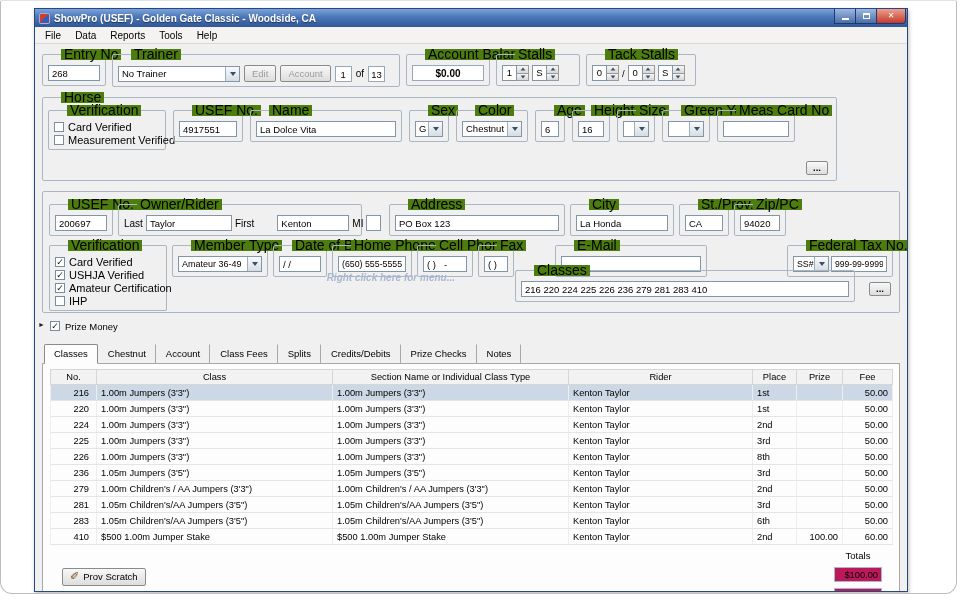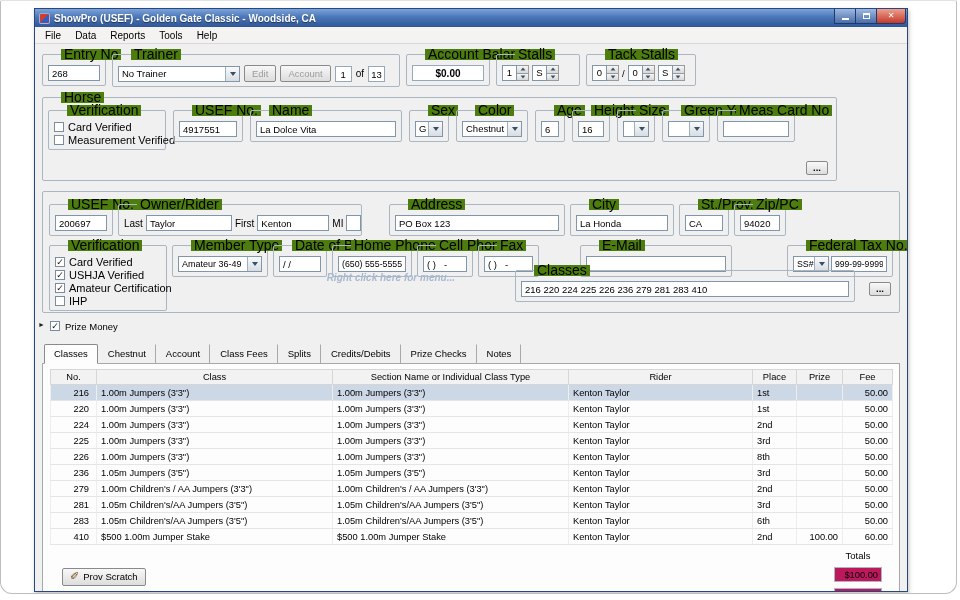--- a/index.html
+++ b/index.html
@@ -306,21 +306,21 @@
           <div class="gb" style="width:64px">
             <span class="lbl">USEF No.</span>
             <input class="ti" value="200697" style="">
           </div>
           <div class="gb" style="width:244px">
             <span class="lbl">Owner/Rider</span>
             <div class="hrow" style="gap:3px">
               <span>Last</span>
               <input class="ti" style="width: 86px;" value="Taylor">
               <span>First</span>
-              <input class="ti" style="width: 72px;" value="Kenton">
+              <input class="ti" style="width: 72px; margin-left: 20px;" value="Kenton">
               <span>MI</span>
               <input class="ti" style="width: 15px;" value="">
             </div>
           </div>
           <div class="gb" style="width:176px; margin-left:22px;">
             <span class="lbl">Address</span>
             <input class="ti" value="PO Box 123" style="">
           </div>
           <div class="gb" style="width:104px">
             <span class="lbl">City</span>
@@ -372,21 +372,21 @@
             <input class="ti" value="/ /" style="">
           </div>
           <div class="gb" style="width:80px">
             <span class="lbl">Home Phone</span>
             <input class="ti" style="font-size: 8.8px;" value="(650) 555-5555">
           </div>
           <div class="gb" style="width:56px">
             <span class="lbl">Cell Phone</span>
             <input class="ti" value="( )   -" style="">
           </div>
-          <div class="gb" style="width:61px">
+          <div class="gb" style="width:36px">
             <span class="lbl">Fax</span>
             <input class="ti" value="( )   -" style="">
           </div>
           <div class="gb" style="width:152px; margin-left:36px;">
             <span class="lbl">E-Mail</span>
             <input class="ti" value="" style="">
           </div>
           <div class="gb" style="width:106px; margin-left:auto;">
             <span class="lbl">Federal Tax No.</span>
             <div class="hrow" style="gap:2px">

